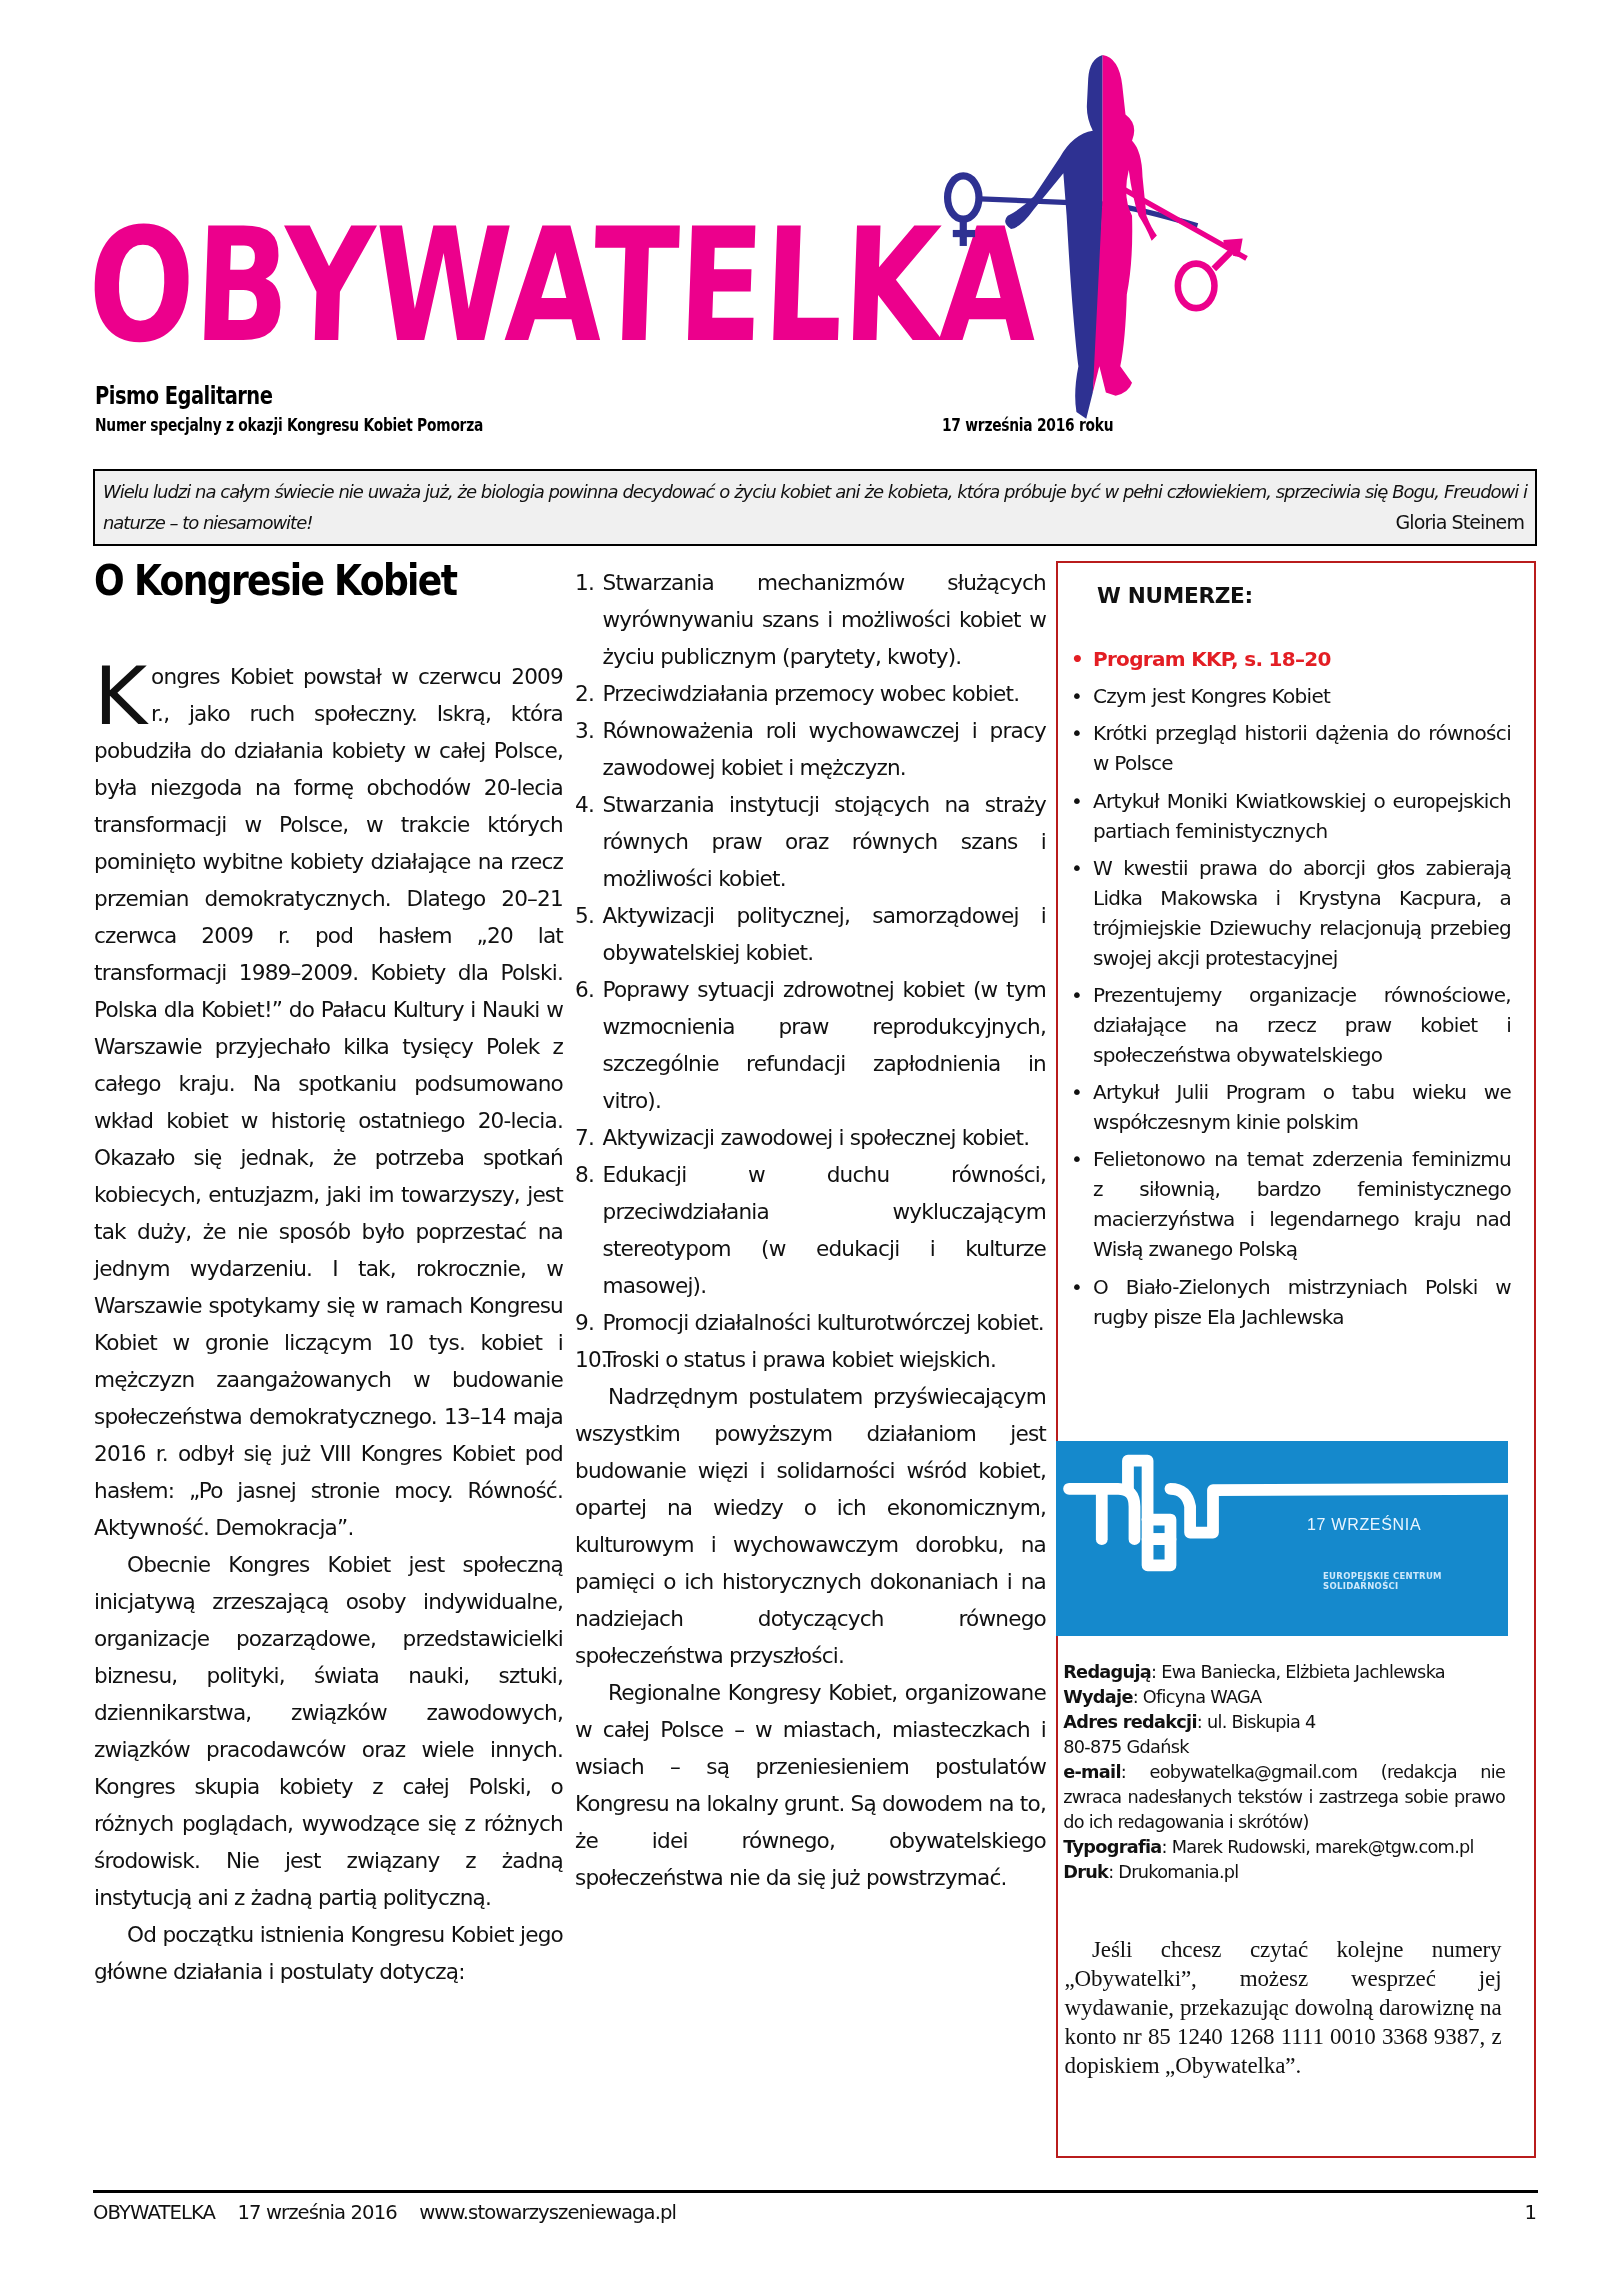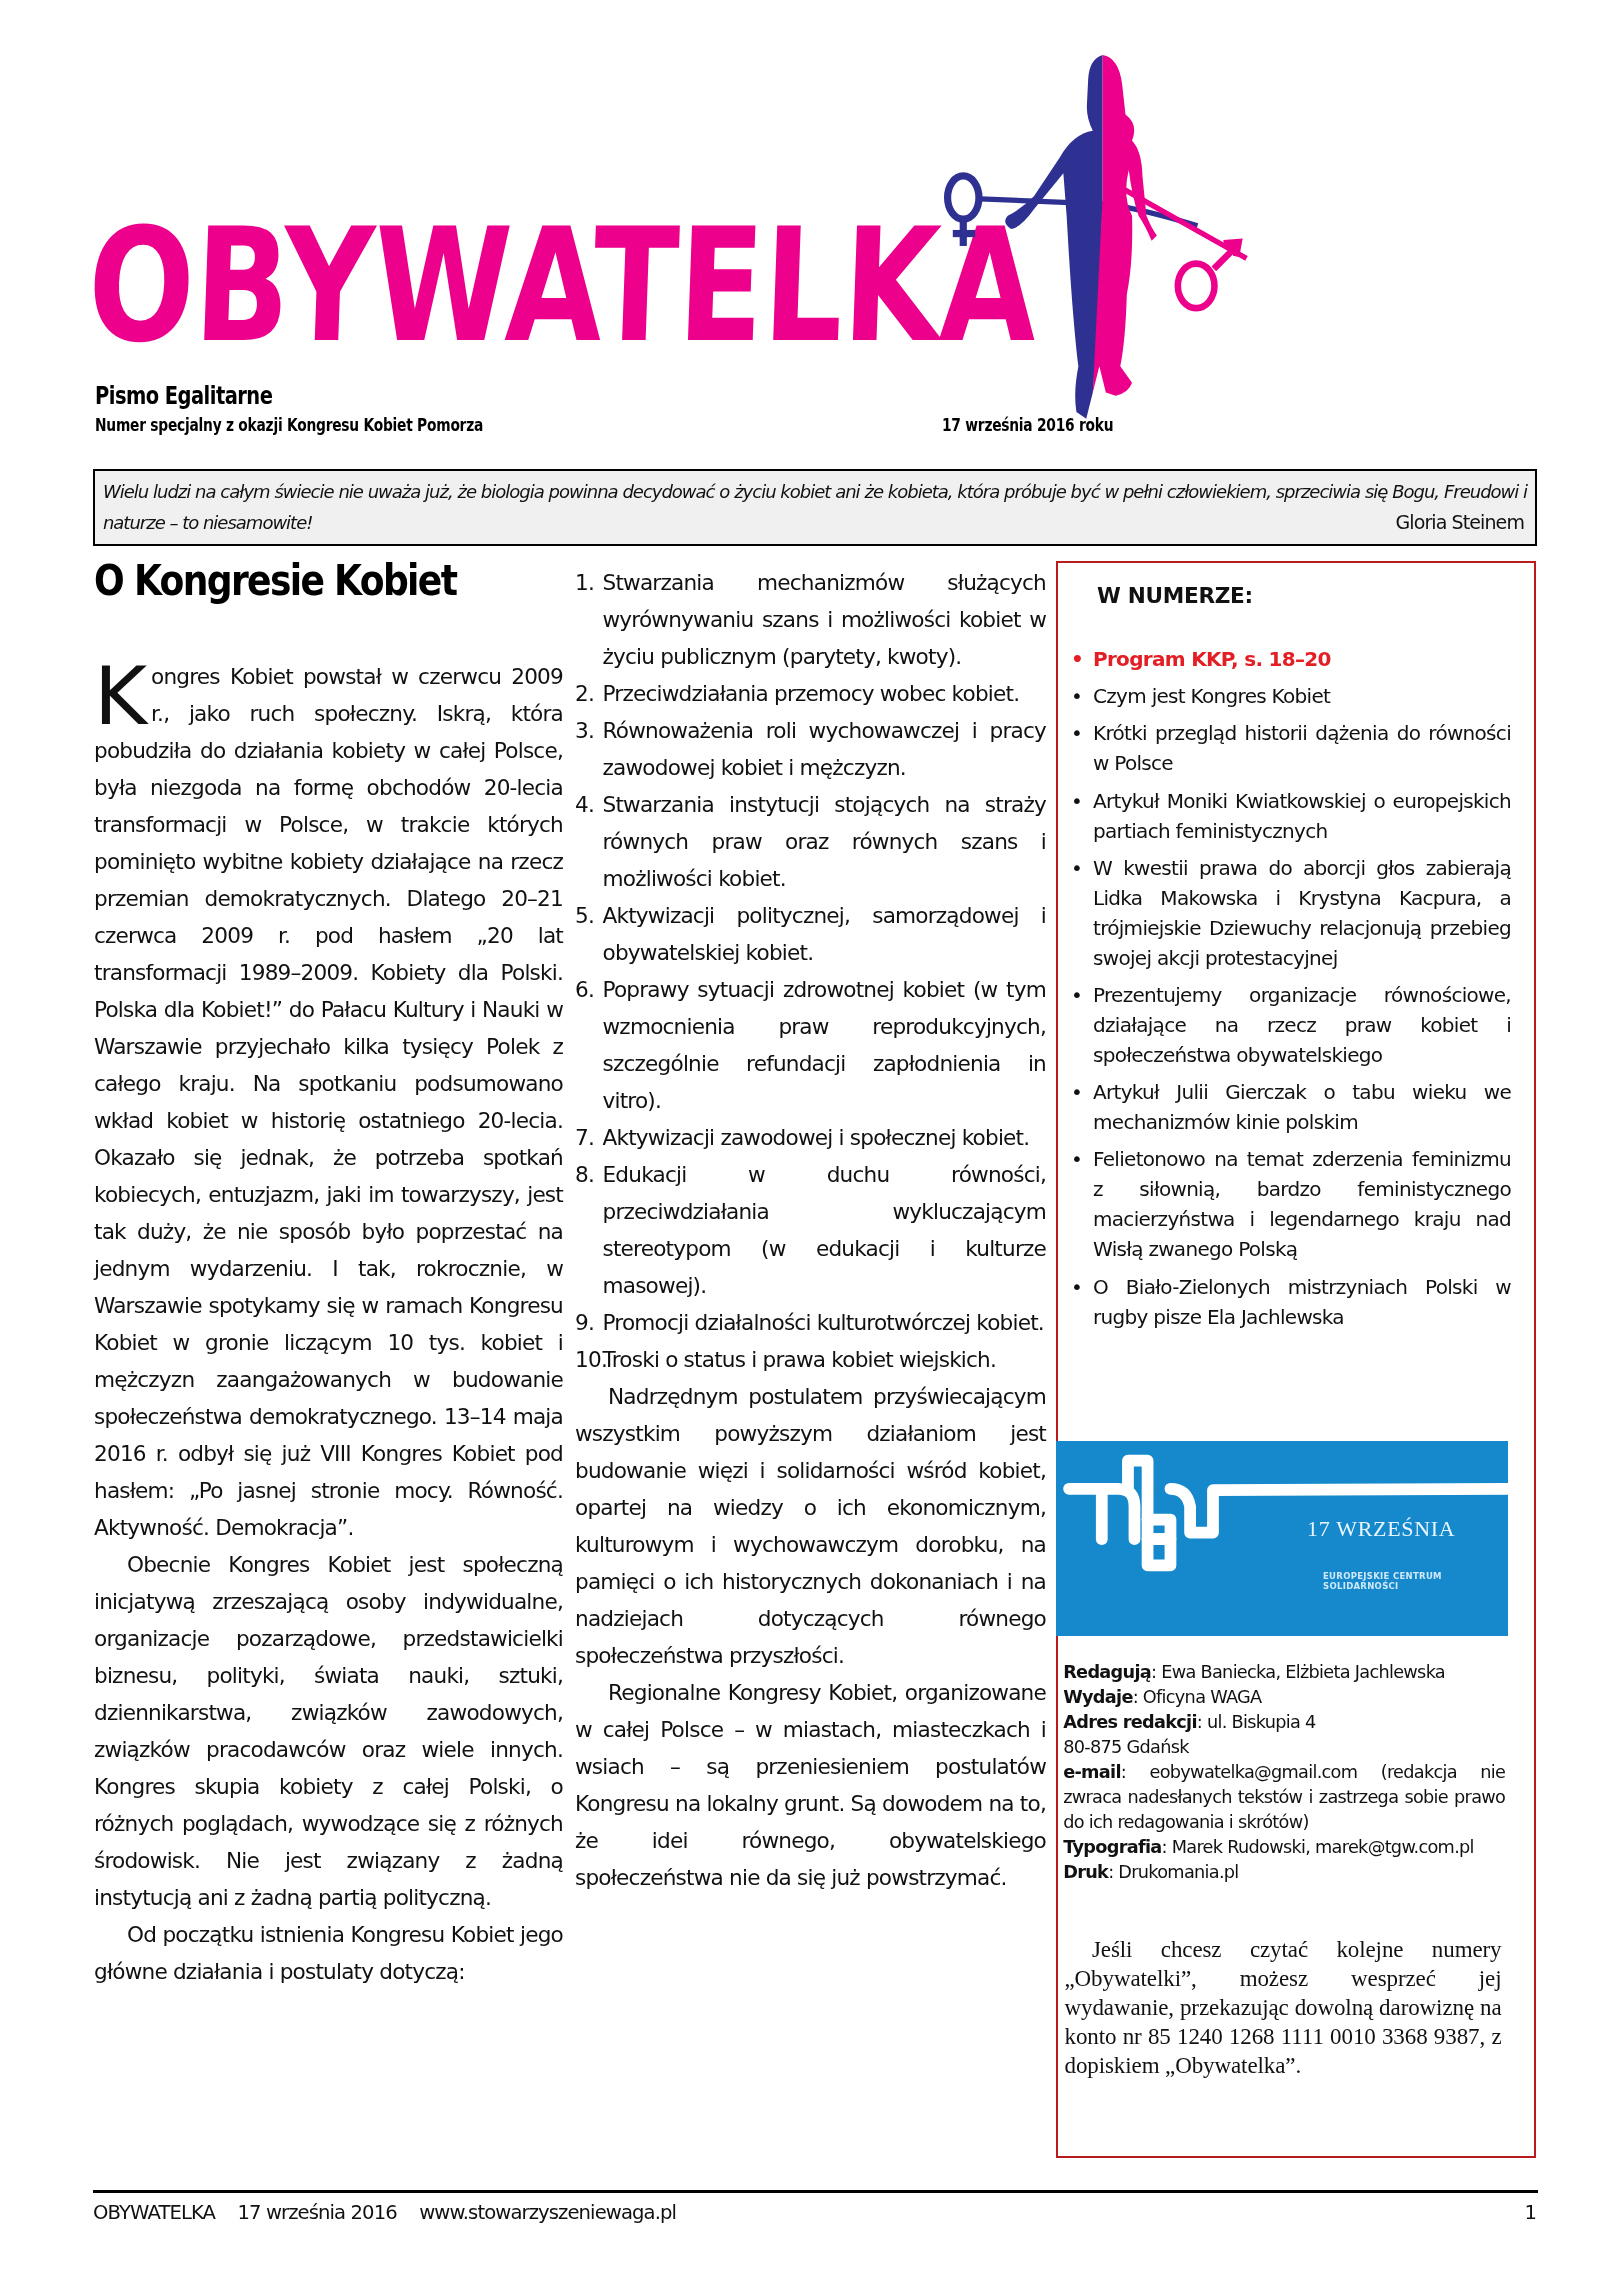--- a/index.html
+++ b/index.html
@@ -34,21 +34,21 @@
 
   
   #sidebar { left:1056px; top:561px; width:480px; height:1597px; border:2px solid #b91c1c; box-sizing:border-box; }
   #toc-heading { position:absolute; left:39px; top:19.6px; font-family:"DejaVu Sans", sans-serif; font-weight:bold; font-size:21.6px; letter-spacing:-0.3px; }
   #toc-list { position:absolute; left:13px; top:81px; width:440px; list-style:none; margin:0; padding:0; font-family:"DejaVu Sans", sans-serif; font-size:20px; line-height:30px; letter-spacing:-0.7px; text-align:justify; }
   #toc-list li { position:relative; padding-left:22px; margin-bottom:7.2px; }
   #toc-list li::before { content:"\2022"; position:absolute; left:0; top:0; }
   #toc-list li.highlight { color:#e31e24; font-weight:bold; }
   #tabu-banner { position:absolute; left:-2px; top:878px; width:452px; height:195px; background:#1589cc; overflow:hidden; }
   #tabu-banner svg { position:absolute; left:0; top:0; }
-  #tabu-date { position:absolute; left:251px; top:75px; color:#e9f5ff; font-family:Liberation Serif, serif; font-size:22px; letter-spacing:0.7px; }
+  #tabu-date { position:absolute; left:251px; top:75px; color:#e9f5ff; font-family:Liberation Sans, sans-serif; font-size:16px; letter-spacing:0.7px; }
   #tabu-org { position:absolute; left:267px; top:130px; color:#cfe9fb; font-family:"DejaVu Sans", sans-serif; font-size:8.5px; letter-spacing:0.3px; font-weight:bold; }
   #credits { position:absolute; left:5.2px; top:1097px; width:442px; font-family:"DejaVu Sans", sans-serif; font-size:17.7px; line-height:25px; letter-spacing:-0.7px; text-align:justify; }
   #credits p { margin:0; }
   #credits b { font-weight:bold; }
   #support { position:absolute; left:6.5px; top:1372px; width:437px; font-family:"Liberation Serif", serif; font-size:23px; line-height:29px; text-align:justify; letter-spacing:-0.1px; }
   #support p { margin:0; text-indent:27.5px; }
 
   
   #footer-rule { left:93px; top:2190px; width:1445px; height:3.3px; background:#000; }
   #footer-left { left:93px; top:2201px; font-family:"DejaVu Sans", sans-serif; font-size:19.6px; letter-spacing:-0.9px; word-spacing:0; }
@@ -117,21 +117,21 @@
 
 <div class="abs" id="sidebar">
   <div id="toc-heading">W NUMERZE:</div>
   <ul id="toc-list">
       <li class="highlight" style="color: rgb(227, 30, 36);">Program KKP, s. 18–20</li>
       <li>Czym jest Kongres Kobiet</li>
       <li>Krótki przegląd historii dążenia do równości w Polsce</li>
       <li>Artykuł Moniki Kwiatkowskiej o europejskich partiach feministycznych</li>
       <li>W kwestii prawa do aborcji głos zabierają Lidka Makowska i Krystyna Kacpura, a trójmiejskie Dziewuchy relacjonują przebieg swojej akcji protestacyjnej</li>
       <li>Prezentujemy organizacje równościowe, działające na rzecz praw kobiet i społeczeństwa obywatelskiego</li>
-      <li>Artykuł Julii Gierczak o tabu wieku we mechanizmów kinie polskim</li>
+      <li>Artykuł Julii Program o tabu wieku we współczesnym kinie polskim</li>
       <li>Felietonowo na temat zderzenia feminizmu z siłownią, bardzo feministycznego macierzyństwa i legendarnego kraju nad Wisłą zwanego Polską</li>
       <li>O Biało-Zielonych mistrzyniach Polski w rugby pisze Ela Jachlewska</li>
     </ul>
 
   <div id="tabu-banner">
     <svg width="452" height="195" viewBox="0 0 691 298">
       <g fill="none" stroke="#ffffff" stroke-width="18" stroke-linecap="round" stroke-linejoin="round">
         <path d="M20 73 L95 73 Q120 73 120 100 L120 150"></path>
         <path d="M70 73 L70 150"></path>
         <path d="M110 73 L110 30 L140 30 L140 120"></path>

